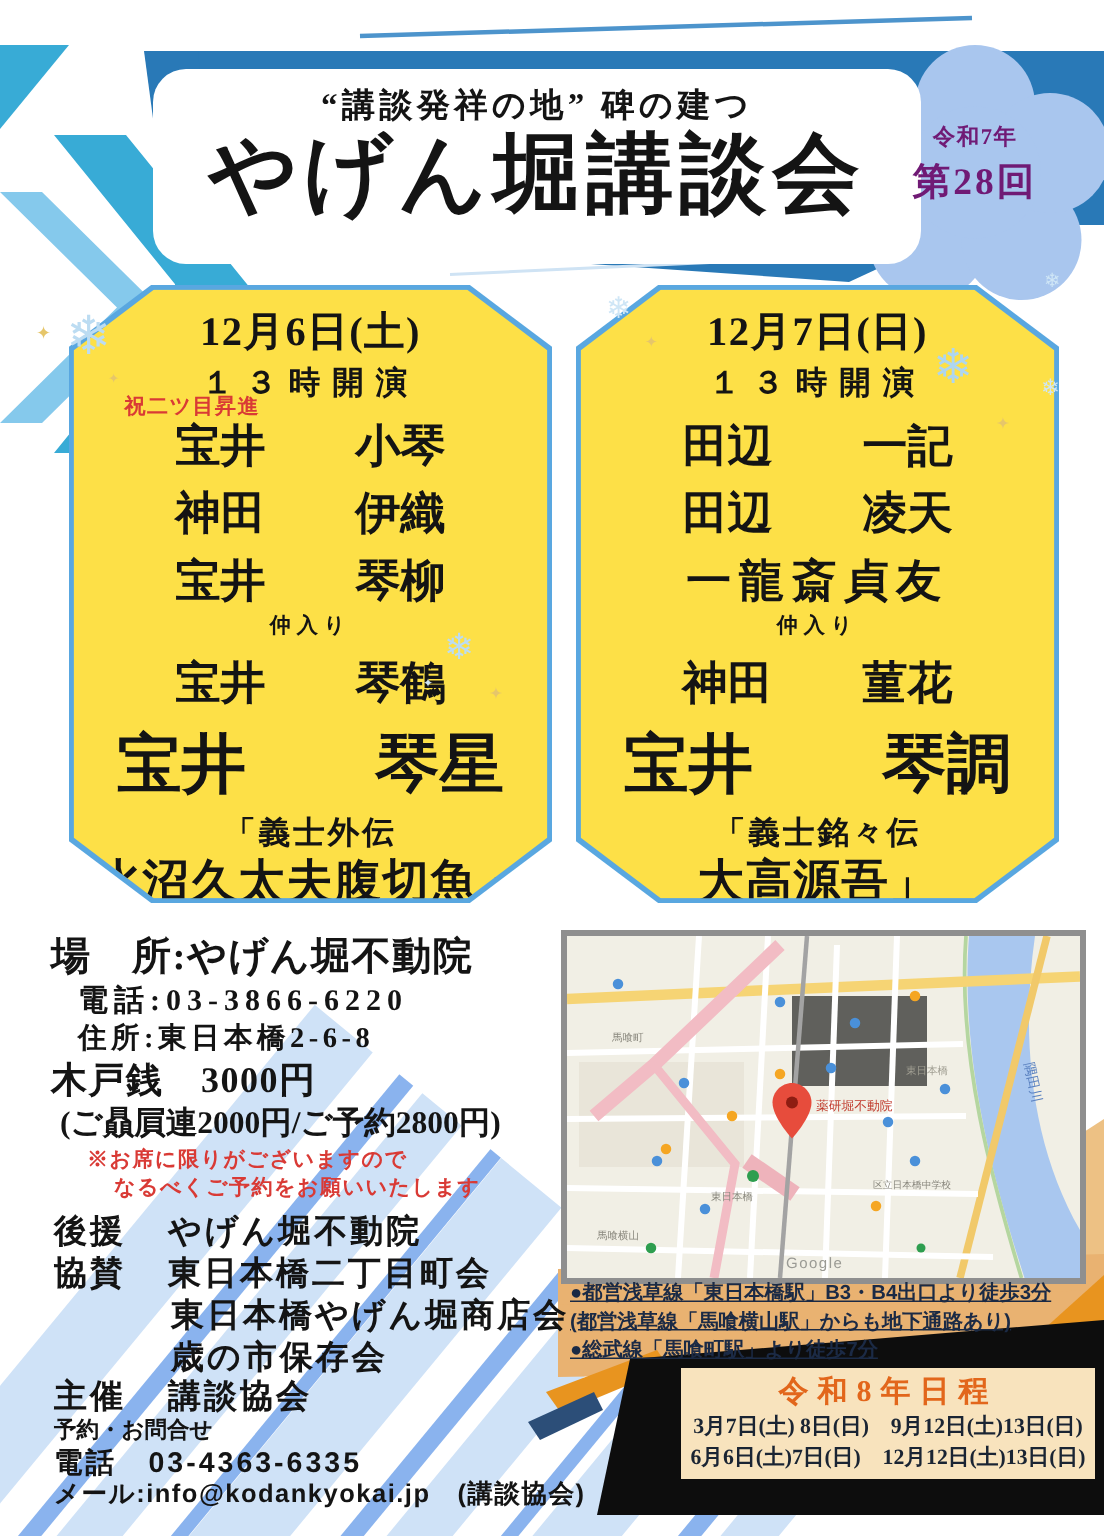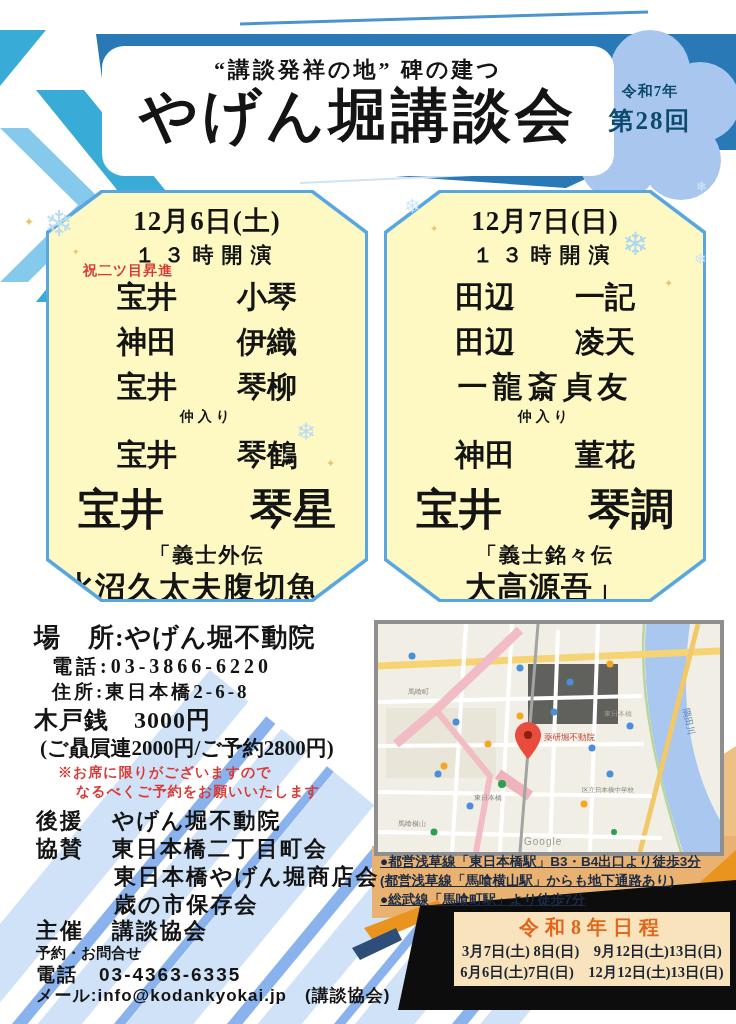--- a/index.html
+++ b/index.html
@@ -5,27 +5,27 @@
   html,body{margin:0;padding:0;background:#fff;}
   .poster{position:relative;width:736px;height:1024px;overflow:hidden;background:#fff;
           font-family:"Liberation Serif", serif;color:#141414;}
   .abs{position:absolute;}
   .bg{position:absolute;left:0;top:0;z-index:0;}
   
   .title-box{position:absolute;left:102px;top:46px;width:512px;height:130px;background:#fff;
              border-radius:22px;z-index:2;text-align:center;}
   .subtitle{margin-top:9px;font-size:22px;font-weight:700;letter-spacing:3px;}
   .main-title{font-size:58px;font-weight:800;letter-spacing:4px;line-height:1.08;text-align:center;}
-  .badge-text{position:absolute;left:584px;top:82px;width:132px;text-align:center;z-index:2;color:#0c4a6e;}
+  .badge-text{position:absolute;left:584px;top:82px;width:132px;text-align:center;z-index:2;color:#701a75;}
   .badge-year{font-size:15px;font-weight:700;letter-spacing:1px;}
   .badge-number{font-size:25px;font-weight:800;letter-spacing:2px;margin-top:3px;}
   
   .card{position:absolute;top:190px;width:322px;height:412px;background:#59a7e0;z-index:2;
         clip-path:polygon(17% 0,83% 0,100% 10%,100% 90%,83% 100%,17% 100%,0 90%,0 10%);}
-  .card-inner{position:absolute;left:3px;top:3px;right:3px;bottom:3px;background:#fef9c3;
+  .card-inner{position:absolute;left:3px;top:3px;right:3px;bottom:3px;background:#fde047;
         clip-path:polygon(17% 0,83% 0,100% 10%,100% 90%,83% 100%,17% 100%,0 90%,0 10%);}
   .card-inner > div{position:absolute;width:100%;text-align:center;}
   .c-date{top:10px;font-size:27px;font-weight:800;letter-spacing:1px;}
   .c-time{top:48px;font-size:21px;font-weight:700;letter-spacing:8px;}
   .c-note{top:69px;width:auto !important;left:34px;font-size:14px;font-weight:700;color:#d93a35;letter-spacing:1px;}
   .c-name{font-size:30px;font-weight:600;}
   .r1{top:84px;} .r2{top:129px;} .r3{top:174px;}
   .c-mid{top:215px;font-size:14px;font-weight:700;letter-spacing:4px;}
   .r4{top:242px;}
   .c-head{top:288px;font-size:43px;font-weight:800;}

